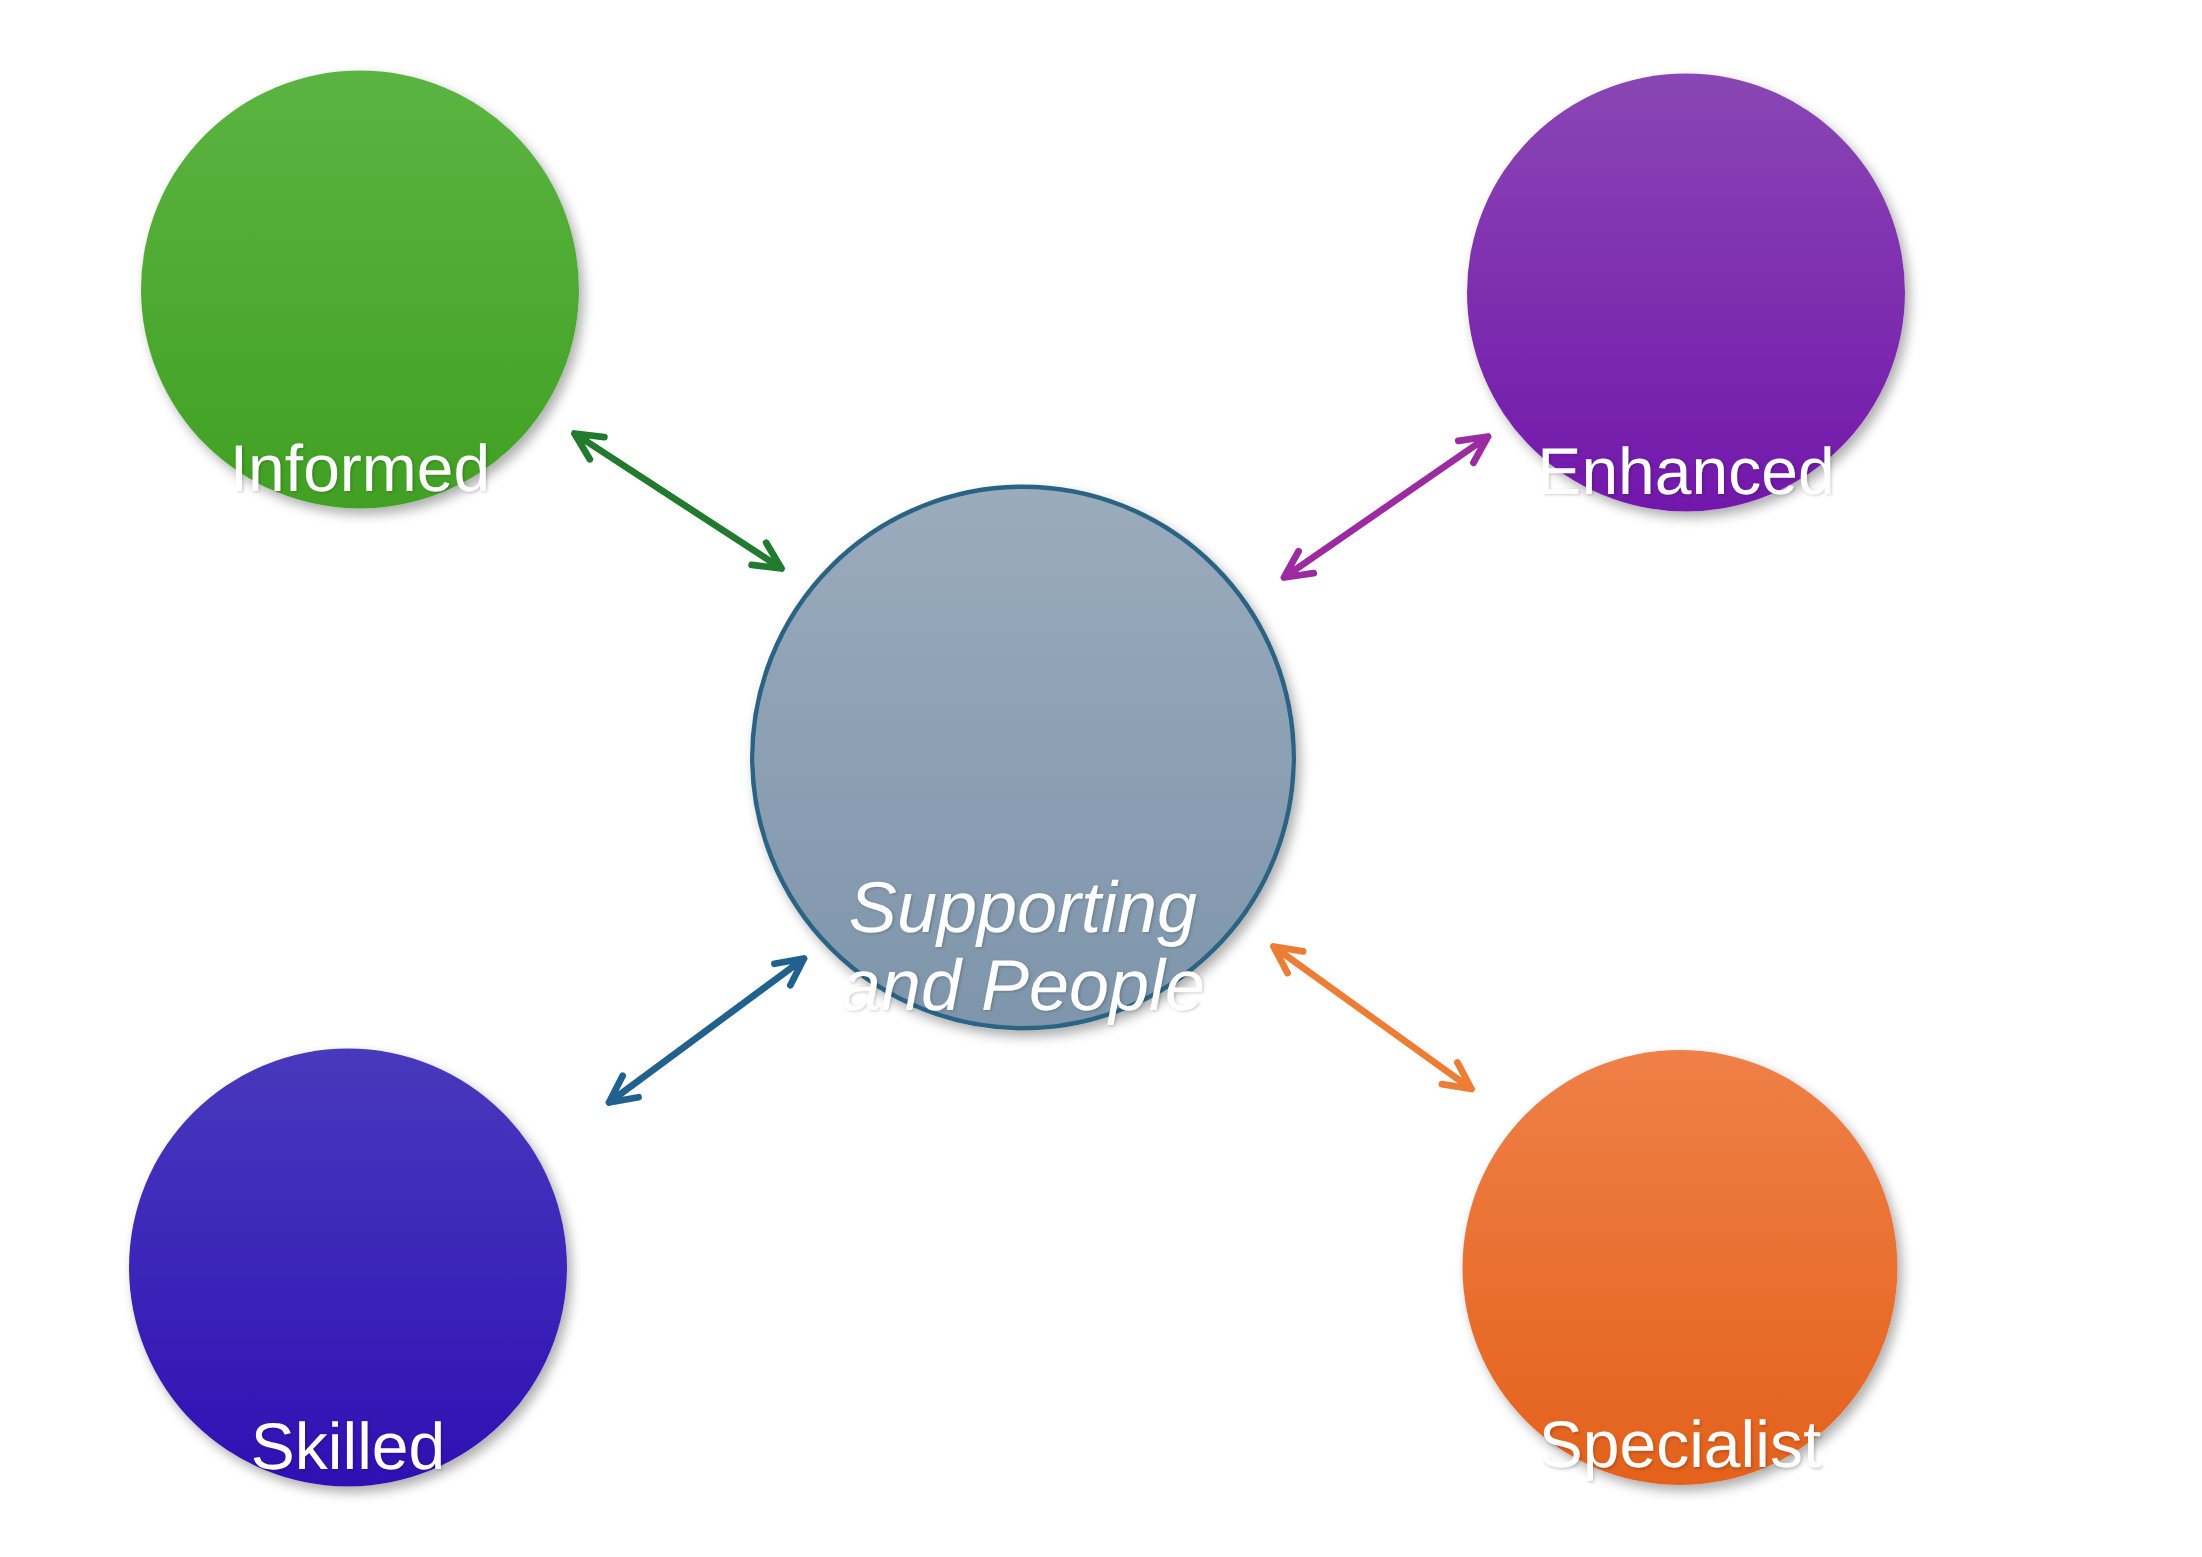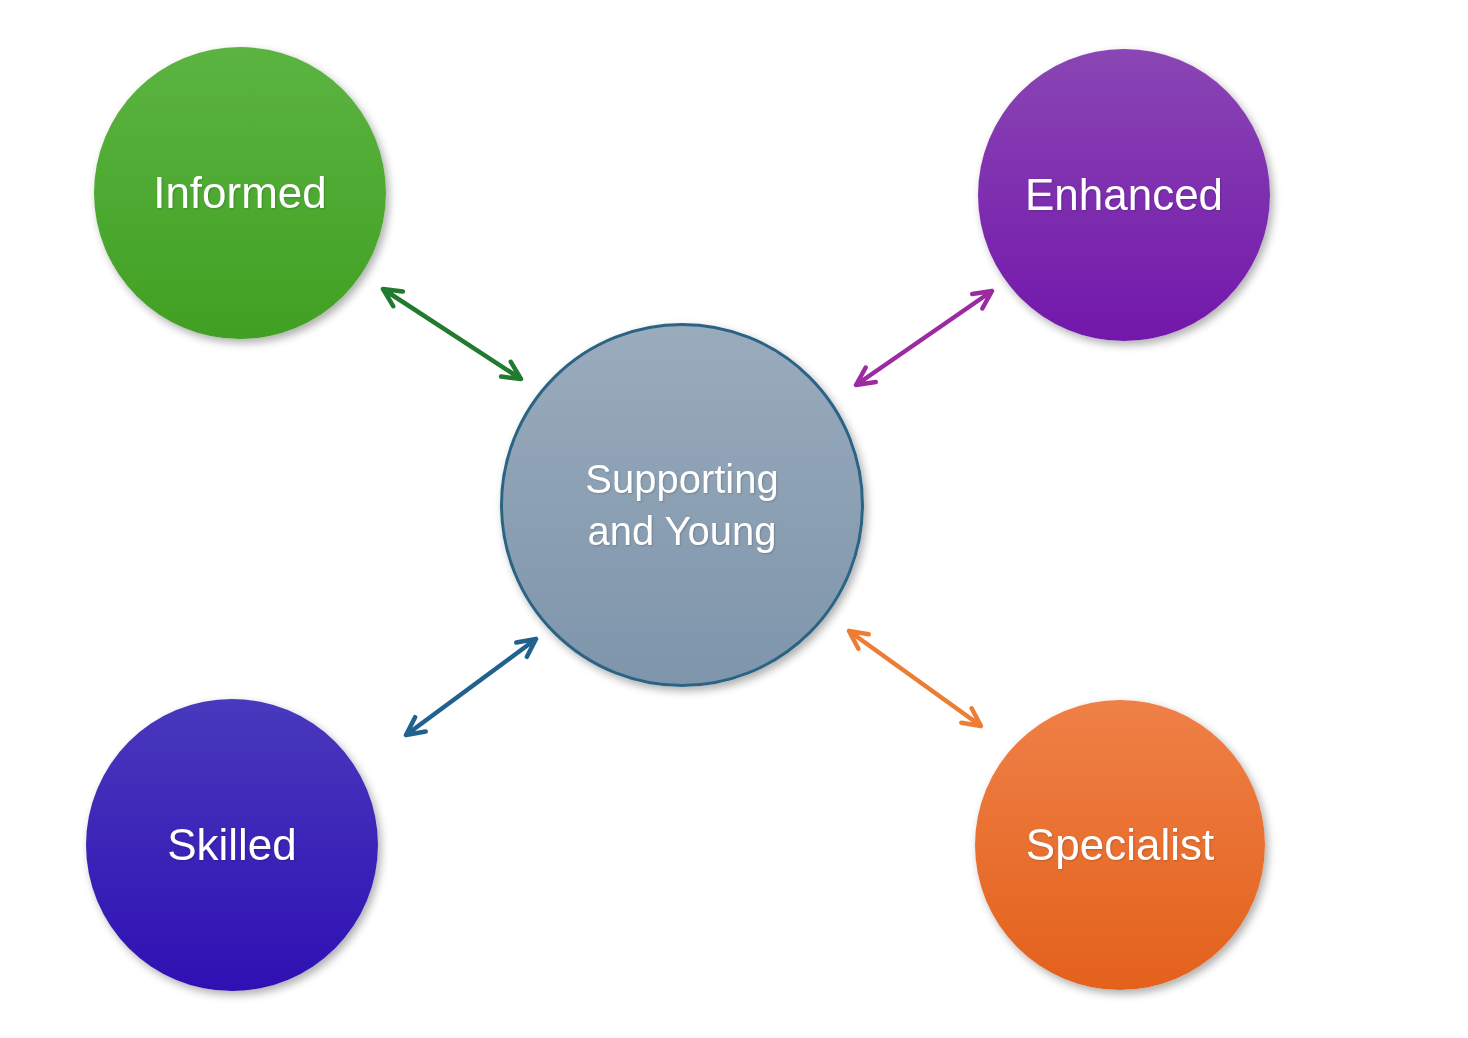--- a/index.html
+++ b/index.html
@@ -20,54 +20,55 @@
     left: 0; top: 0;
     width: 1468px;
     height: 1038px;
     pointer-events: none;
   }
   .node {
     position: absolute;
     border-radius: 50%;
     box-sizing: border-box;
     display: flex;
-    align-items: center;
+    align-items: flex-end;
     justify-content: center;
     text-align: center;
     color: #ffffff;
     box-shadow: 3px 4px 8px rgba(0,0,0,0.32);
   }
   .node .label {
     font-size: 44px;
     line-height: 1.15;
     text-shadow: 1px 1px 2px rgba(0,0,0,0.18);
     white-space: nowrap;
   }
   .node.center-node .label {
-    font-size: 40px;
+    font-size: 48px;
     line-height: 52px;
     white-space: normal;
+    font-style: italic;
   }
 </style>
 </head>
 <body>
 
 <div class="stage">
 
   <svg id="arrows-svg" class="arrows-layer" xmlns="http://www.w3.org/2000/svg" viewBox="0 0 1468 1038">
       <path d="M 383 289 L 521 379 M 501.1 376.6 L 521 379 L 510.8 361.8 M 402.9 291.4 L 383 289 L 393.2 306.2" fill="none" stroke="#217a2e" stroke-width="4.5" stroke-linecap="round" stroke-linejoin="round"></path>
       <path d="M 856 385 L 992 291 M 982.3 308.5 L 992 291 L 972.2 293.9 M 865.7 367.5 L 856 385 L 875.8 382.1" fill="none" stroke="#9c2ba1" stroke-width="4.5" stroke-linecap="round" stroke-linejoin="round"></path>
       <path d="M 406 735 L 536 639 M 526.9 656.8 L 536 639 L 516.3 642.5 M 415.1 717.2 L 406 735 L 425.7 731.5" fill="none" stroke="#20628d" stroke-width="4.5" stroke-linecap="round" stroke-linejoin="round"></path>
       <path d="M 849 631 L 981 726 M 961.3 722.7 L 981 726 L 971.6 708.3 M 868.7 634.3 L 849 631 L 858.4 648.7" fill="none" stroke="#ed7c35" stroke-width="4.5" stroke-linecap="round" stroke-linejoin="round"></path>
     </svg>
 
   <div class="node center-node" id="node-center" style="left: 500px; top: 323px; width: 364px; height: 364px; background: linear-gradient(rgb(154, 171, 188), rgb(126, 149, 171)); color: rgb(255, 255, 255); border: 3px solid rgb(42, 99, 132);">
     <div class="label">
       <div>Supporting</div>
-      <div>and Young</div>
+      <div>and People</div>
     </div>
   </div>
 
   <div class="node" style="left: 94px; top: 47px; width: 292px; height: 292px; background: linear-gradient(rgb(91, 180, 65), rgb(65, 160, 35)); color: rgb(255, 255, 255);">
     <div class="label">Informed</div>
   </div>
 
   <div class="node" style="left: 978px; top: 49px; width: 292px; height: 292px; background: linear-gradient(rgb(138, 70, 180), rgb(114, 23, 171)); color: rgb(255, 255, 255);">
     <div class="label">Enhanced</div>
   </div>

